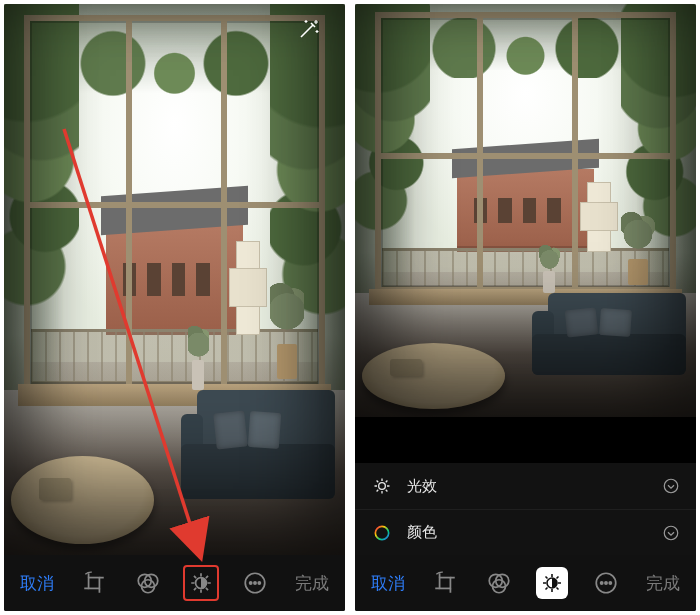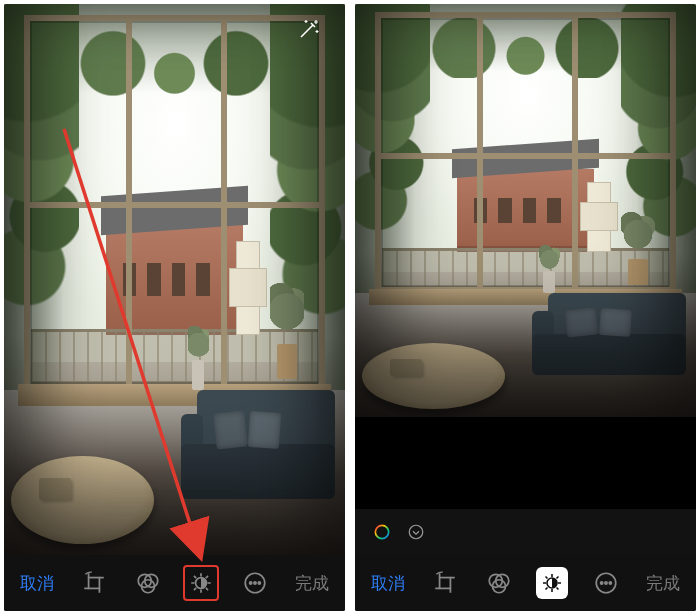--- a/index.html
+++ b/index.html
@@ -433,32 +433,48 @@
             <div class="cushion c2"></div>
           </div>
         <div class="table"></div>
         <div class="vignette"></div>
       </div>
     </div>
 
     <div class="adjust-list">
       <div class="adj-row">
         <div class="adj-icon">
+          <svg width="20" height="20" viewBox="0 0 24 24" fill="none" stroke="#e5e5e5" stroke-width="1.6">
+            <circle cx="12" cy="12" r="4"></circle>
+            <path d="M12 3v3M12 18v3M3 12h3M18 12h3M5.5 5.5l2 2M16.5 16.5l2 2M18.5 5.5l-2 2M7.5 16.5l-2 2"></path>
+          </svg>
+        </div>
+        <div class="adj-label">光效</div>
+        <div class="adj-chevron">
+          <svg width="18" height="18" viewBox="0 0 24 24" fill="none" stroke="currentColor" stroke-width="1.6">
+              <circle cx="12" cy="12" r="9"></circle>
+              <path d="M8 11l4 4 4-4"></path>
+            </svg>
+        </div>
+      </div>
+      <div class="adj-row">
+        <div class="adj-icon">
           <svg width="20" height="20" viewBox="0 0 24 24" fill="none" stroke-width="2">
             <circle cx="12" cy="12" r="8" stroke="url(#rg)"></circle>
             <defs>
               <linearGradient id="rg" x1="0" y1="0" x2="1" y2="1">
                 <stop offset="0" stop-color="#e05"></stop>
                   <stop offset=".33" stop-color="#fc0"></stop>
                 <stop offset=".66" stop-color="#0c8"></stop>
                   <stop offset="1" stop-color="#36f"></stop>
               </linearGradient>
             </defs>
           </svg>
         </div>
+        <div class="adj-label">颜色</div>
         <div class="adj-chevron">
           <svg width="18" height="18" viewBox="0 0 24 24" fill="none" stroke="currentColor" stroke-width="1.6">
               <circle cx="12" cy="12" r="9"></circle>
               <path d="M8 11l4 4 4-4"></path>
             </svg>
         </div>
       </div>
     </div>
 
     <div class="bottombar">

